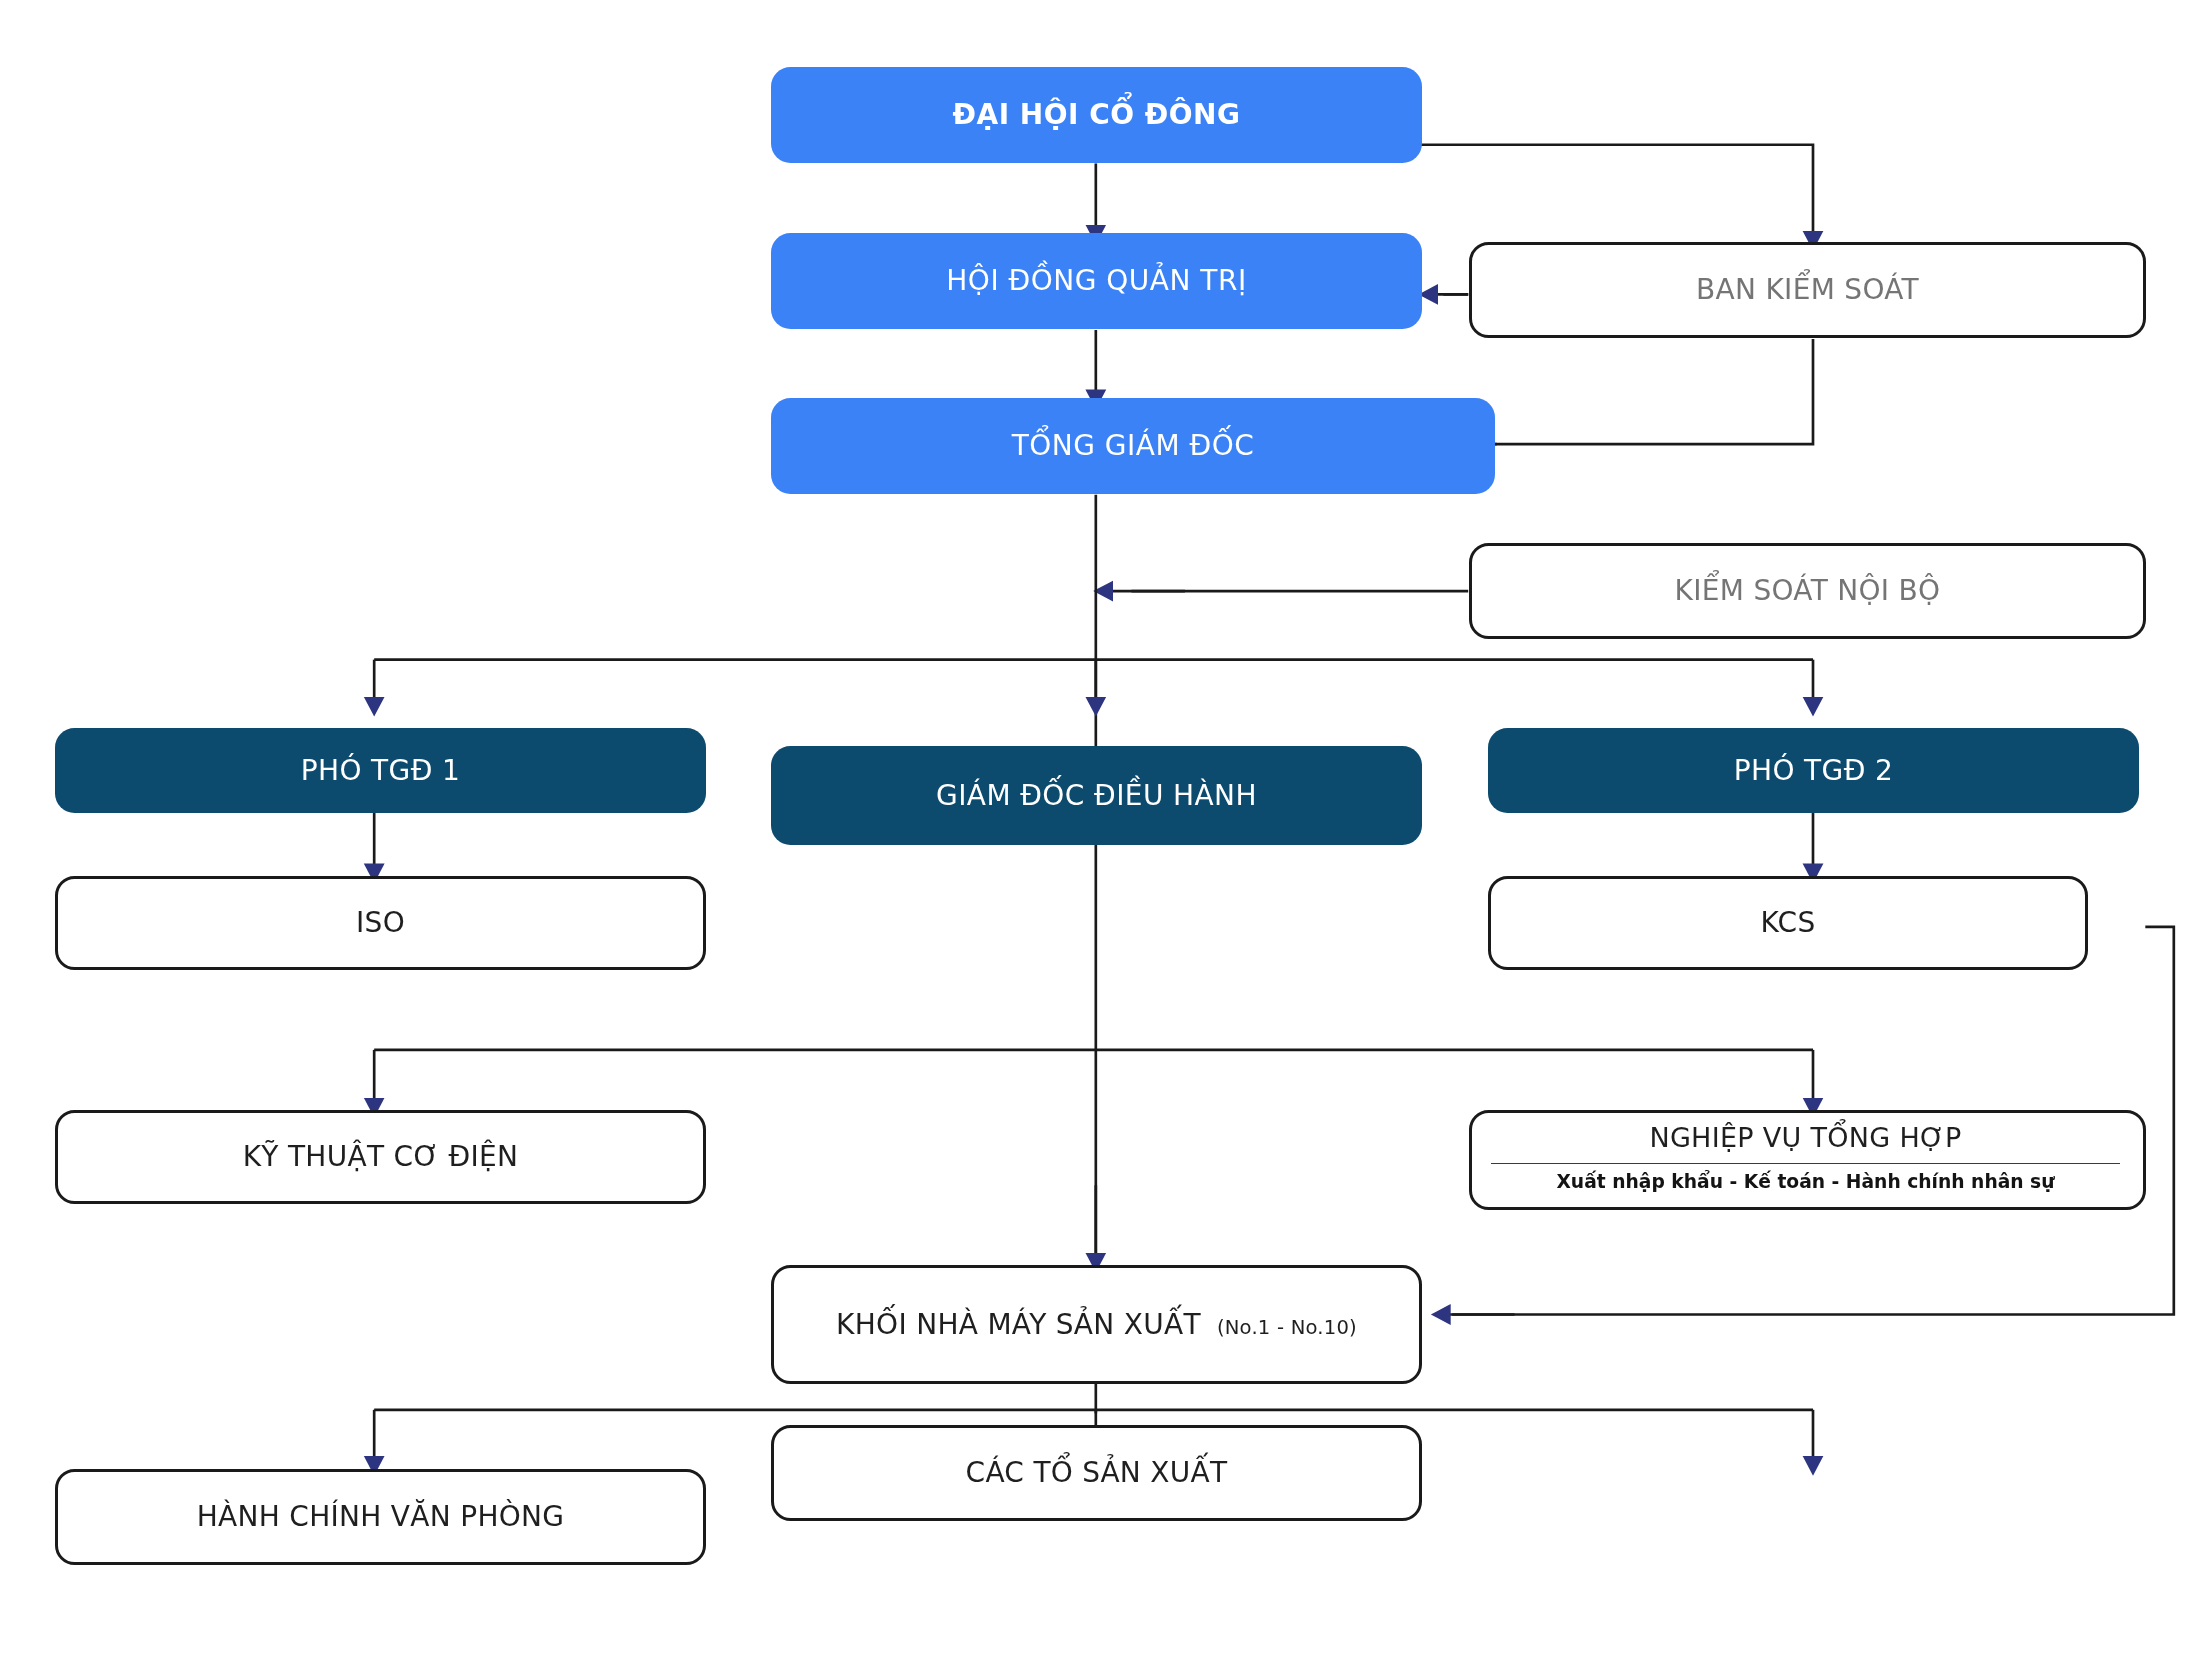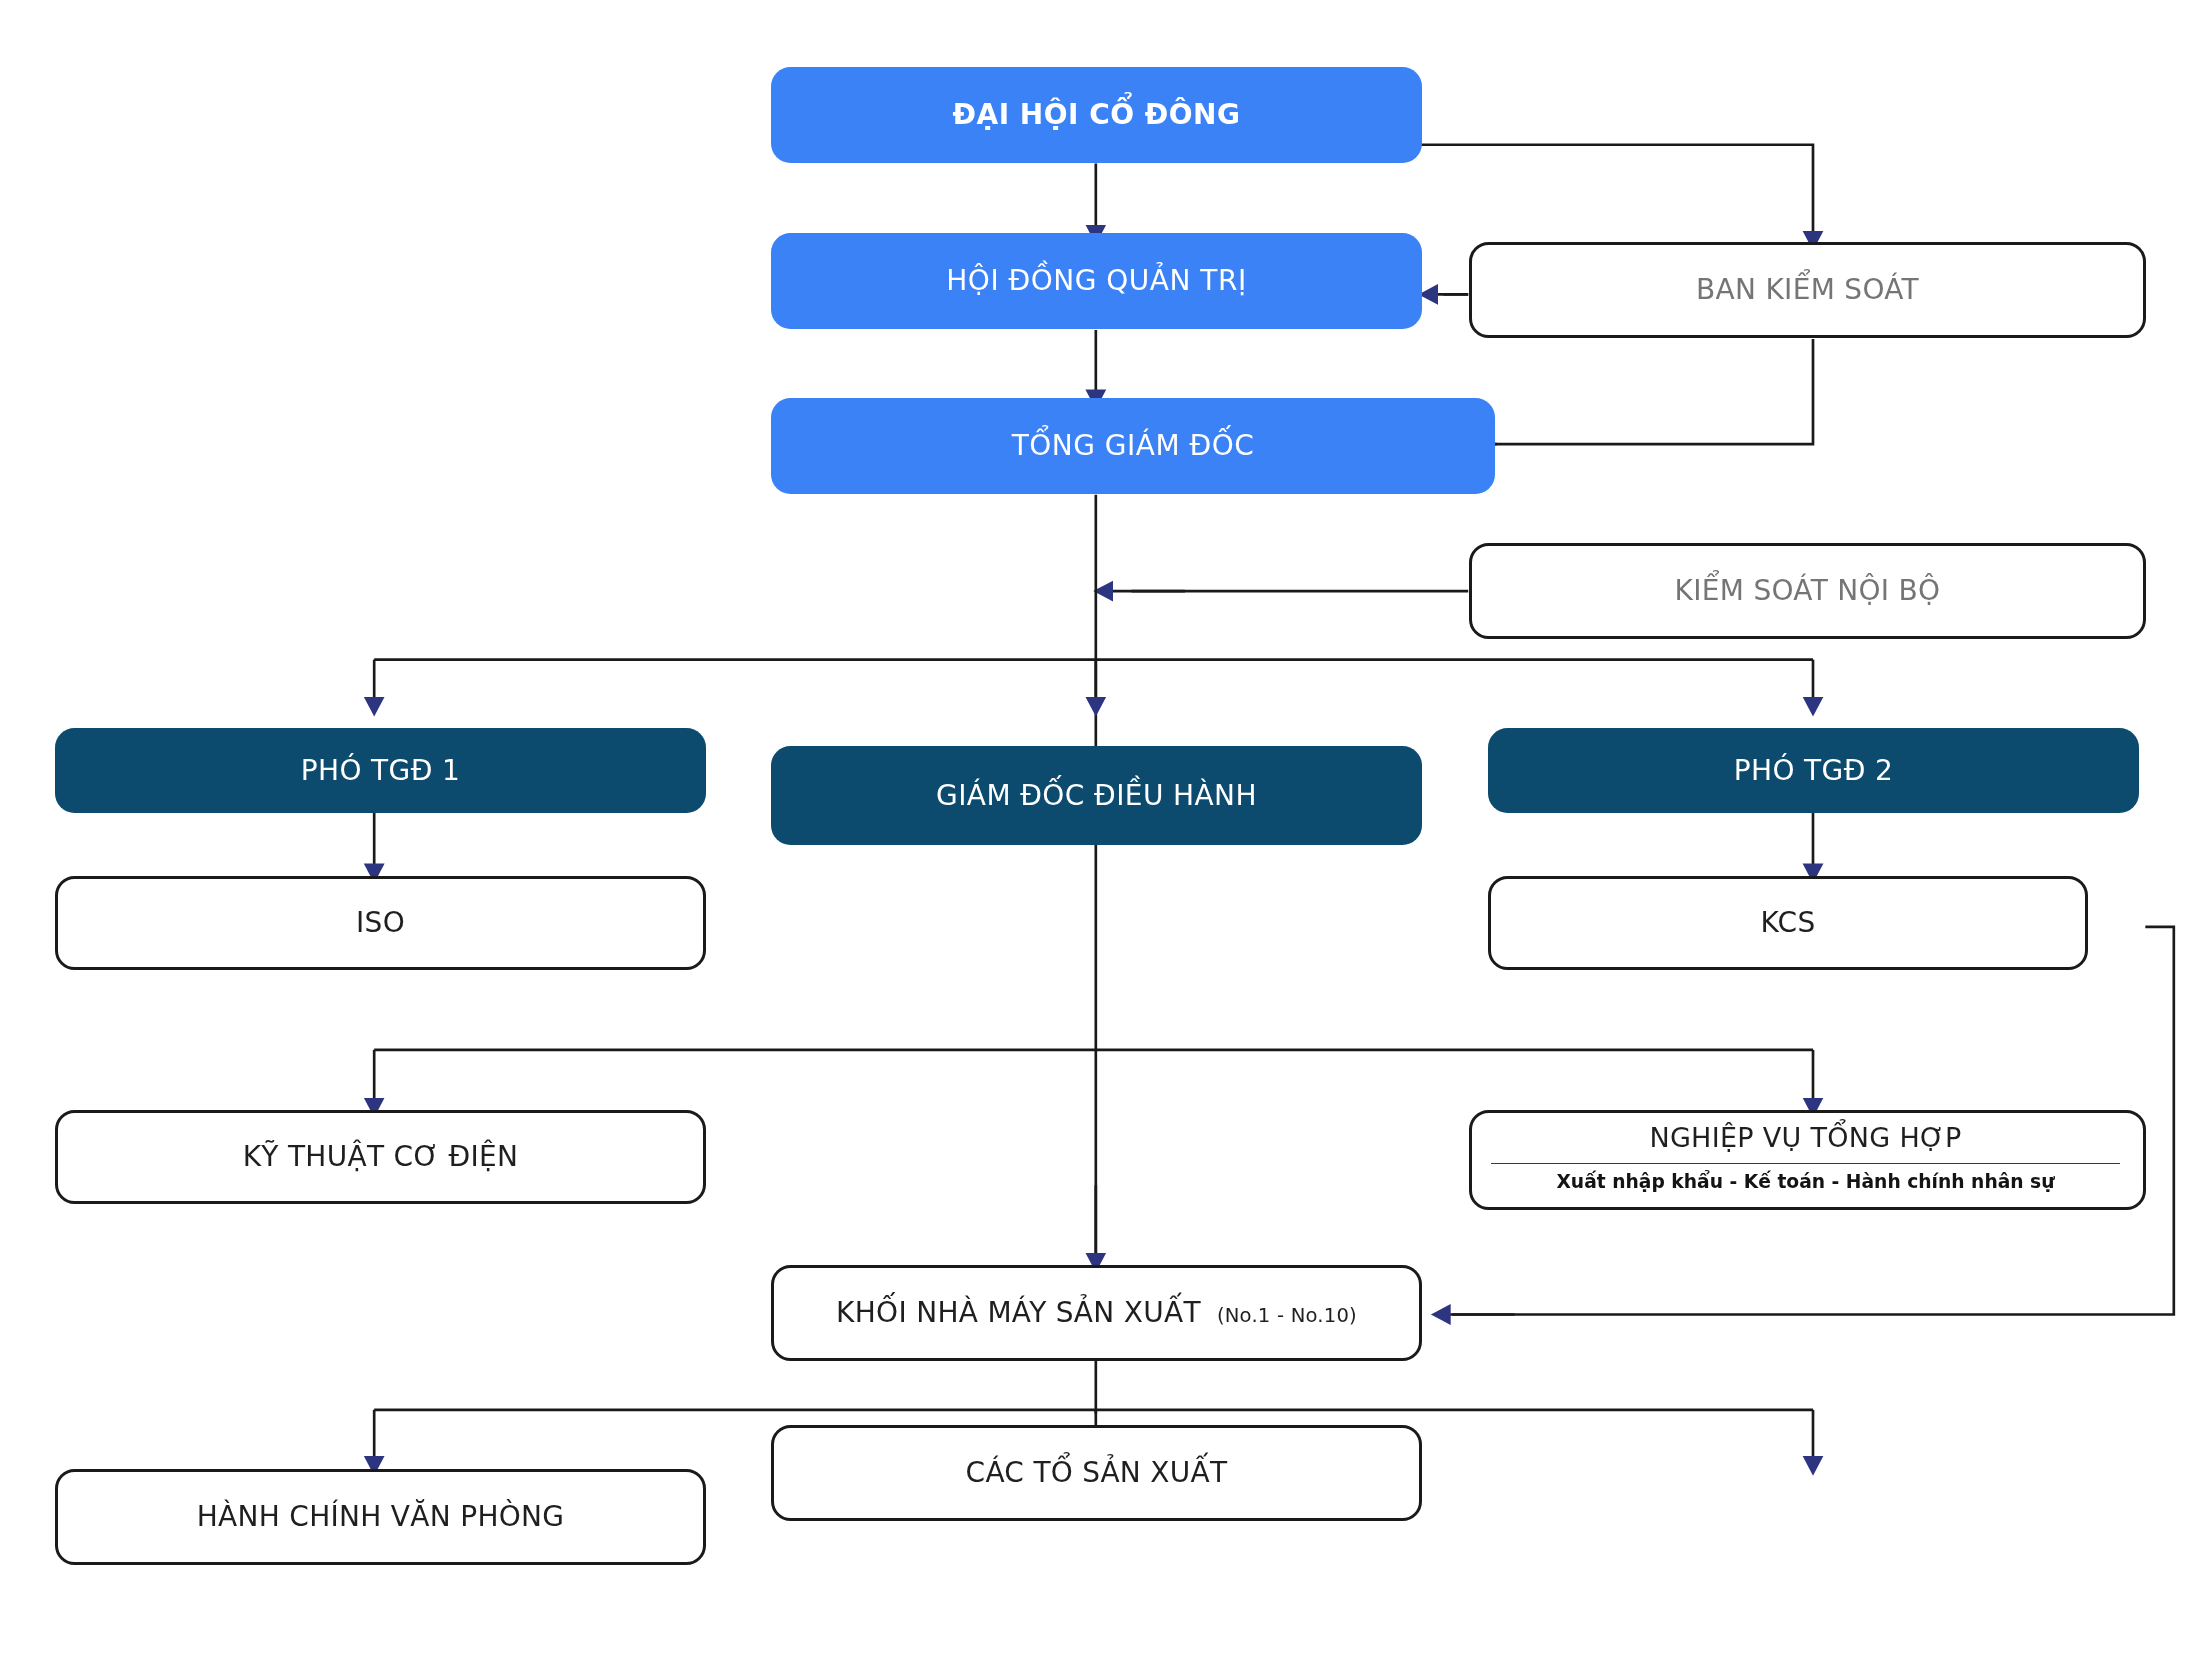--- a/index.html
+++ b/index.html
@@ -179,21 +179,21 @@
   <div class="node plain" style="left:55px; top:1110px; width:651px; height:94px;">
     <span class="lbl">KỸ THUẬT CƠ ĐIỆN</span>
   </div>
 
   <div class="node plain compound" style="left:1469px; top:1110px; width:677px; height:100px;padding-left:19px;">
     <span class="lbl">NGHIỆP VỤ TỔNG HỢP</span>
     <span class="rule"></span>
     <span class="sub">Xuất nhập khẩu - Kế toán - Hành chính nhân sự</span>
   </div>
 
-  <div class="node plain" style="left:771px; top:1265px; width:651px; height:96px;">
+  <div class="node plain" style="left:771px; top:1265px; width:651px; height:119px;">
     <span class="inline-row">
       <span class="lbl">KHỐI NHÀ MÁY SẢN XUẤT</span>
       <span class="suffix">(No.1 - No.10)</span>
     </span>
   </div>
 
   <div class="node plain" style="left:55px; top:1469px; width:651px; height:96px;">
     <span class="lbl">HÀNH CHÍNH VĂN PHÒNG</span>
   </div>
   <div class="node plain" style="left:771px; top:1425px; width:651px; height:96px;">

